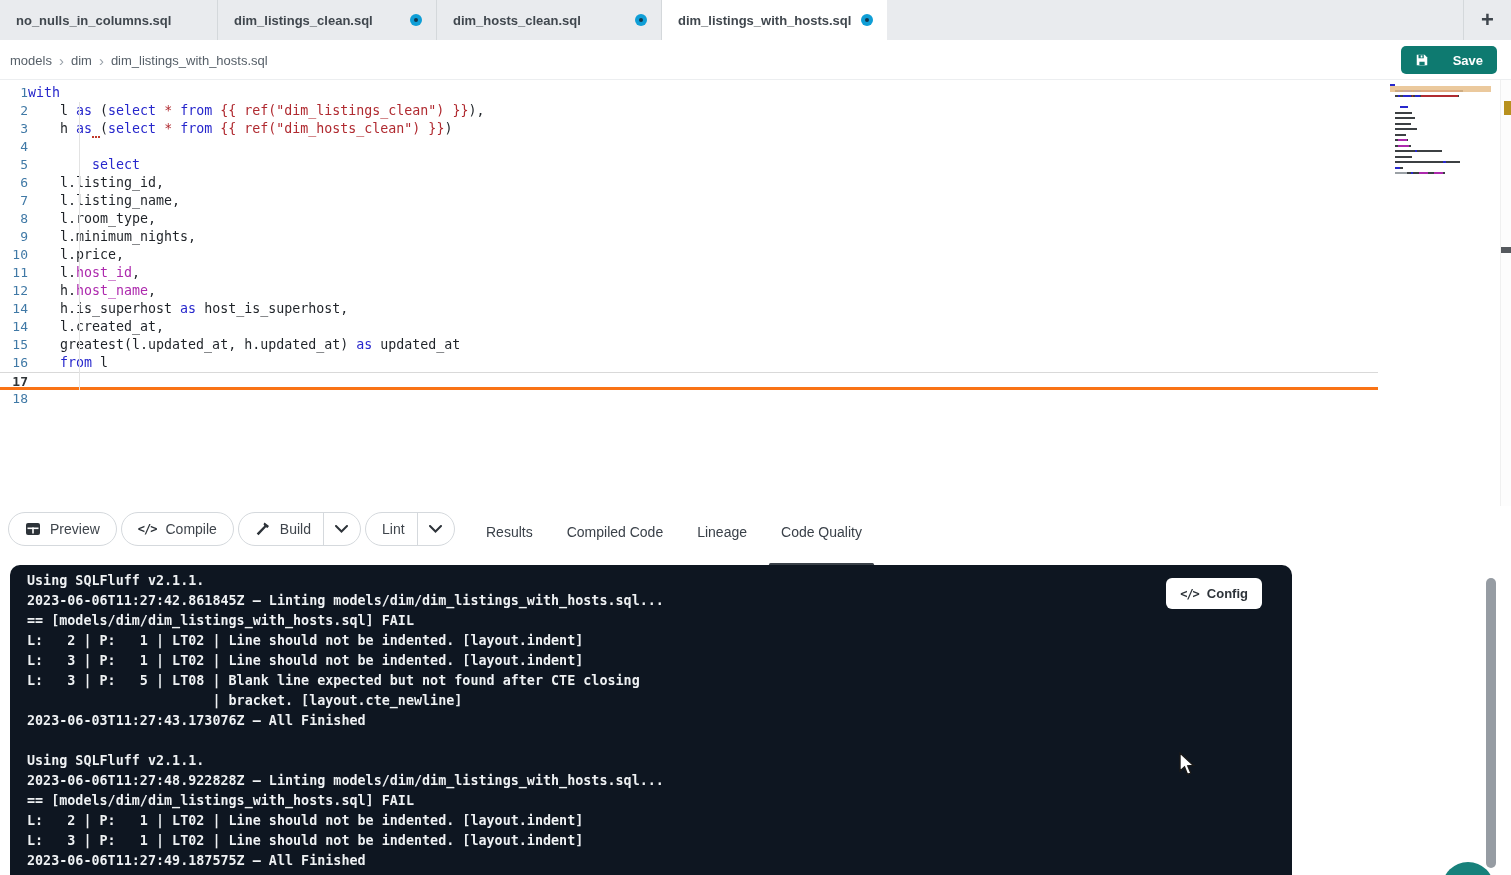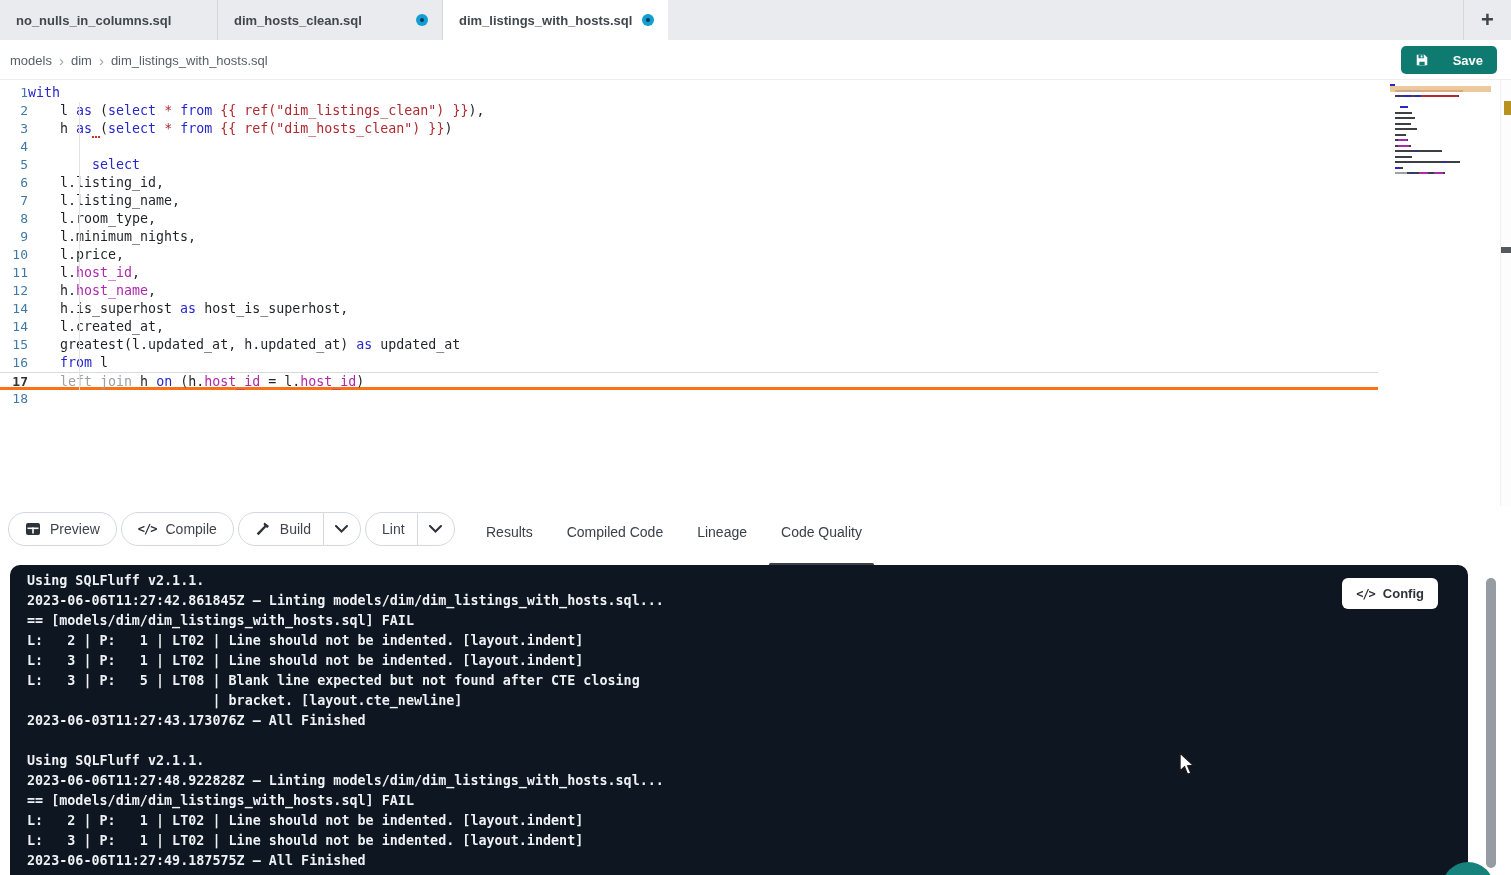--- a/index.html
+++ b/index.html
@@ -59,39 +59,43 @@
   .split { display:flex; height:34px; border:1px solid #d5d9dd; border-radius:18px; overflow:hidden; }
   .split .main { display:flex; align-items:center; gap:9px; padding:0 12px 0 16px; font-size:14px; color:#3f454c; cursor:pointer; }
   .split .chev { display:flex; align-items:center; justify-content:center; width:37px; border-left:1px solid #d5d9dd; cursor:pointer; }
   .icon-code { font-family:"DejaVu Sans Mono", monospace; font-size:12px; font-weight:700; color:#2d3339; letter-spacing:-1px; }
   #result-tabs { position:absolute; left:474px; top:0px; height:52px; display:flex; gap:10px; }
   .rtab { position:relative; display:flex; align-items:center; padding:0 12px; font-size:14px; color:#3a4149; cursor:pointer; }
   .rtab.active { font-weight:400; }
   .rtab.active::after { content:""; position:absolute; left:0; right:0; bottom:-8px; height:3px; background:#3a4149; border-radius:2px; }
 
   
-  #terminal { position:absolute; left:10px; top:565px; width:1458px; height:310px; background:#0e1621;
+  #terminal { position:absolute; left:10px; top:565px; width:1282px; height:310px; background:#0e1621;
               border-radius:10px 10px 0 0; padding:6px 0 0 17px; }
   .tline { font-family:"DejaVu Sans Mono", monospace; font-size:13.4px; font-weight:700; color:#eef1f3;
            line-height:20px; white-space:pre; }
   #config-btn { position:absolute; right:30px; top:13px; background:#fff; border-radius:6px; padding:8px 14px;
                 display:flex; align-items:center; gap:8px; font-size:13px; font-weight:700; color:#2d3339; cursor:pointer; }
   #term-scroll { position:absolute; left:1486px; top:578px; width:10px; height:290px; background:#969ca3; border-radius:5px; }
   #fab { position:absolute; left:1442px; top:862px; width:52px; height:52px; border-radius:50%; background:#17817b; }
 
   #mouse-cursor { position:absolute; left:1176px; top:752px; }
 </style>
 </head>
 <body>
 
 <div id="page">
 
   <div id="tabbar">
       <div class="tab" style="width: 218px;">
         <span class="tlabel">no_nulls_in_columns.sql</span>
+      </div>
+      <div class="tab" style="width: 219px;">
+        <span class="tlabel">dim_listings_clean.sql</span>
+        <span class="dot"></span>
       </div>
       <div class="tab" style="width: 225px;">
         <span class="tlabel">dim_hosts_clean.sql</span>
         <span class="dot"></span>
       </div>
       <div class="tab active" style="width: 225px;">
         <span class="tlabel">dim_listings_with_hosts.sql</span>
         <span class="dot"></span>
       </div>
     </div>
@@ -181,21 +185,20 @@
         <div class="code-line">
           <span class="gutter">15</span>
           <span class="lc"><span class="tp">    greatest(l.updated_at, h.updated_at) </span><span class="tk">as</span><span class="tp"> updated_at</span></span>
         </div>
         <div class="code-line">
           <span class="gutter">16</span>
           <span class="lc"><span class="tp">    </span><span class="tk">from</span><span class="tp"> l</span></span>
         </div>
         <div class="code-line active">
           <span class="gutter">17</span>
-          <span class="lc"><span class="tp">    </span><span class="tg">left join</span><span class="tp"> h </span><span class="tk">on</span><span class="tp"> (h.</span><span class="tv">host_id</span><span class="tp"> = l.</span><span class="tv">host_id</span><span class="tp">)</span></span>
         </div>
         <div class="code-line">
           <span class="gutter">18</span>
           <span class="lc"></span>
         </div>
       </div>
     <div id="indent-guide"></div>
   </div>
   <div id="minimap">
       <div class="mini-row" style="margin-left: 0px;">

